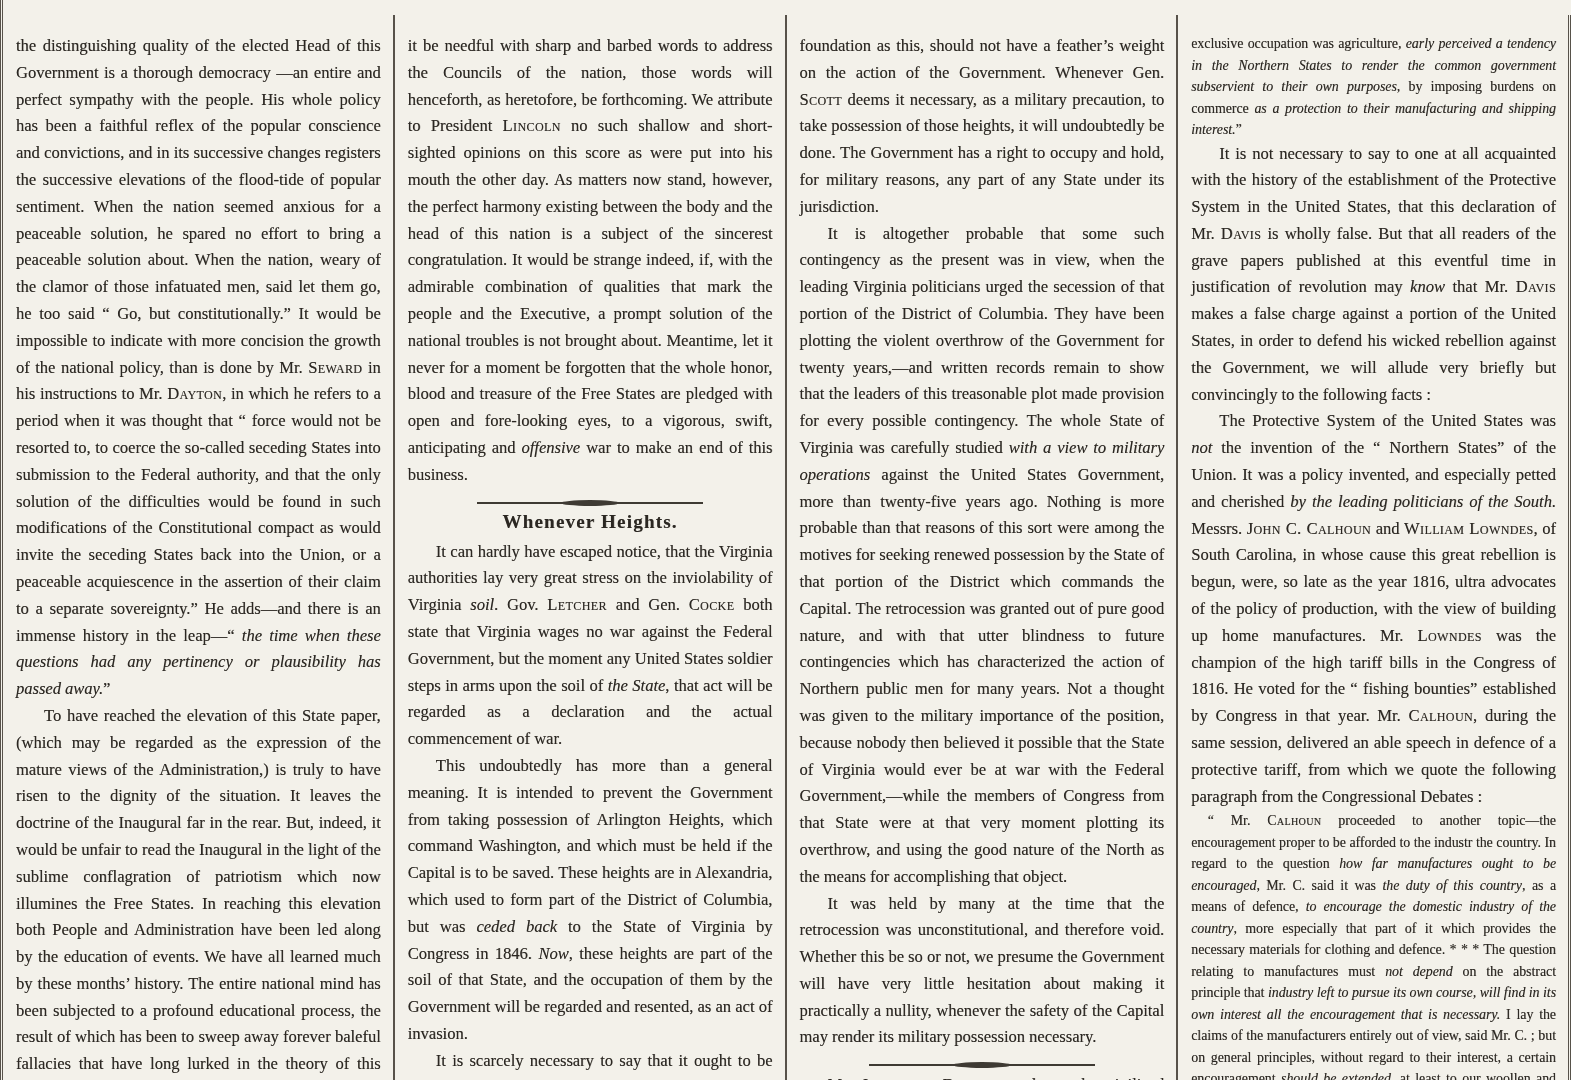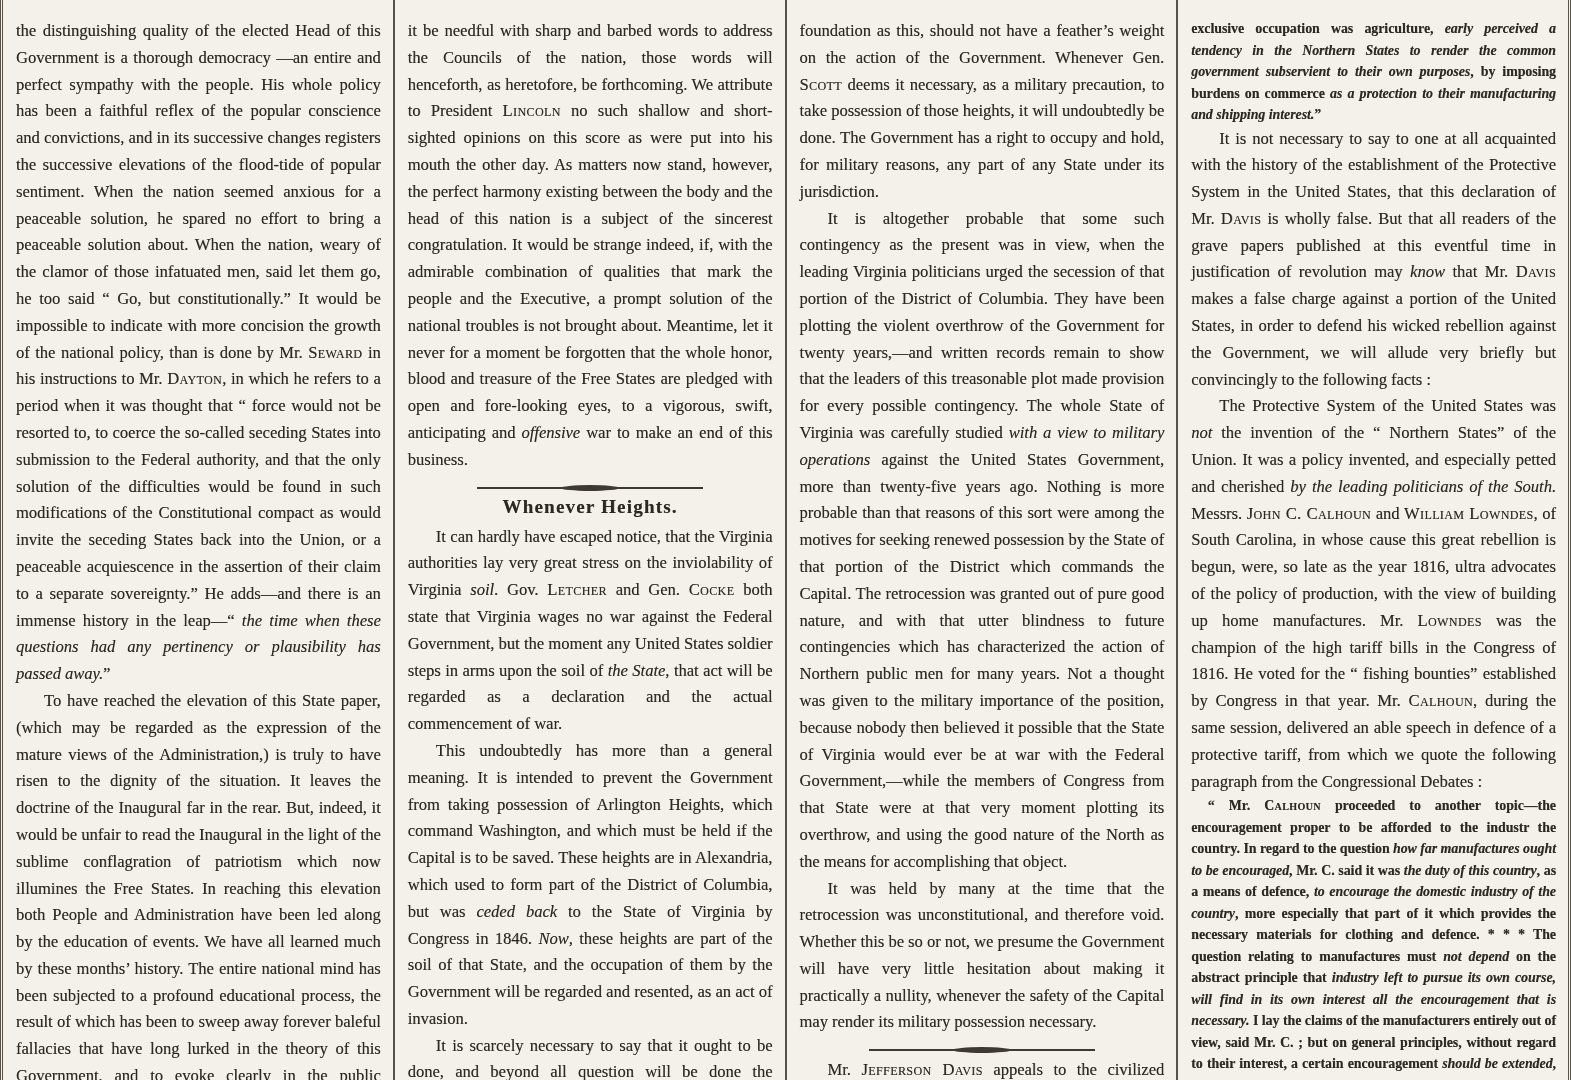--- a/index.html
+++ b/index.html
@@ -16,26 +16,27 @@
   .col{
     flex:1 1 0;
     padding:18px 12px 0 13px;
     border-right:2px solid #57524a;
     box-sizing:border-box;
     text-align:justify;
     font-size:16.5px;
     line-height:26.8px;
     text-shadow:0.3px 0.3px 0 rgba(43,39,34,0.45);
     overflow:hidden;
+    margin-top:15px;
   }
   .col:last-child{border-right:3px double #57524a;}
   p{margin:0;}
   p.indent{text-indent:1.7em;}
   p.cont{text-indent:0;}
-  p.quote{font-size:13.8px;line-height:21.5px;font-weight:bold;}
+  p.quote{font-size:13.8px;line-height:21.5px;}
   p.quote.indent{text-indent:1.2em;}
   .it{font-style:italic;}
   .sc{font-variant:small-caps;letter-spacing:0.4px;}
   h2.headline{
     margin:6px 0 5px 0;
     text-align:center;
     font-size:19px;
     font-weight:bold;
     letter-spacing:1.2px;
     line-height:24px;

